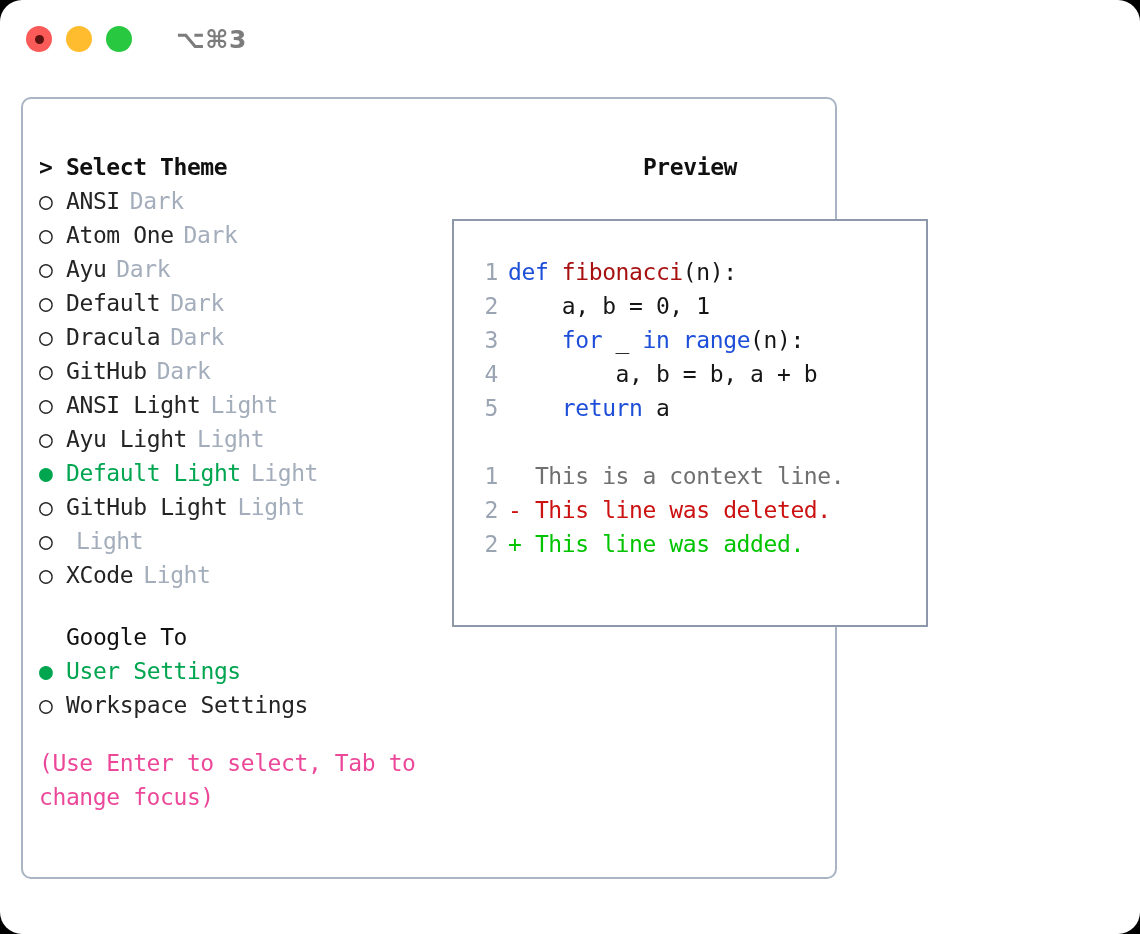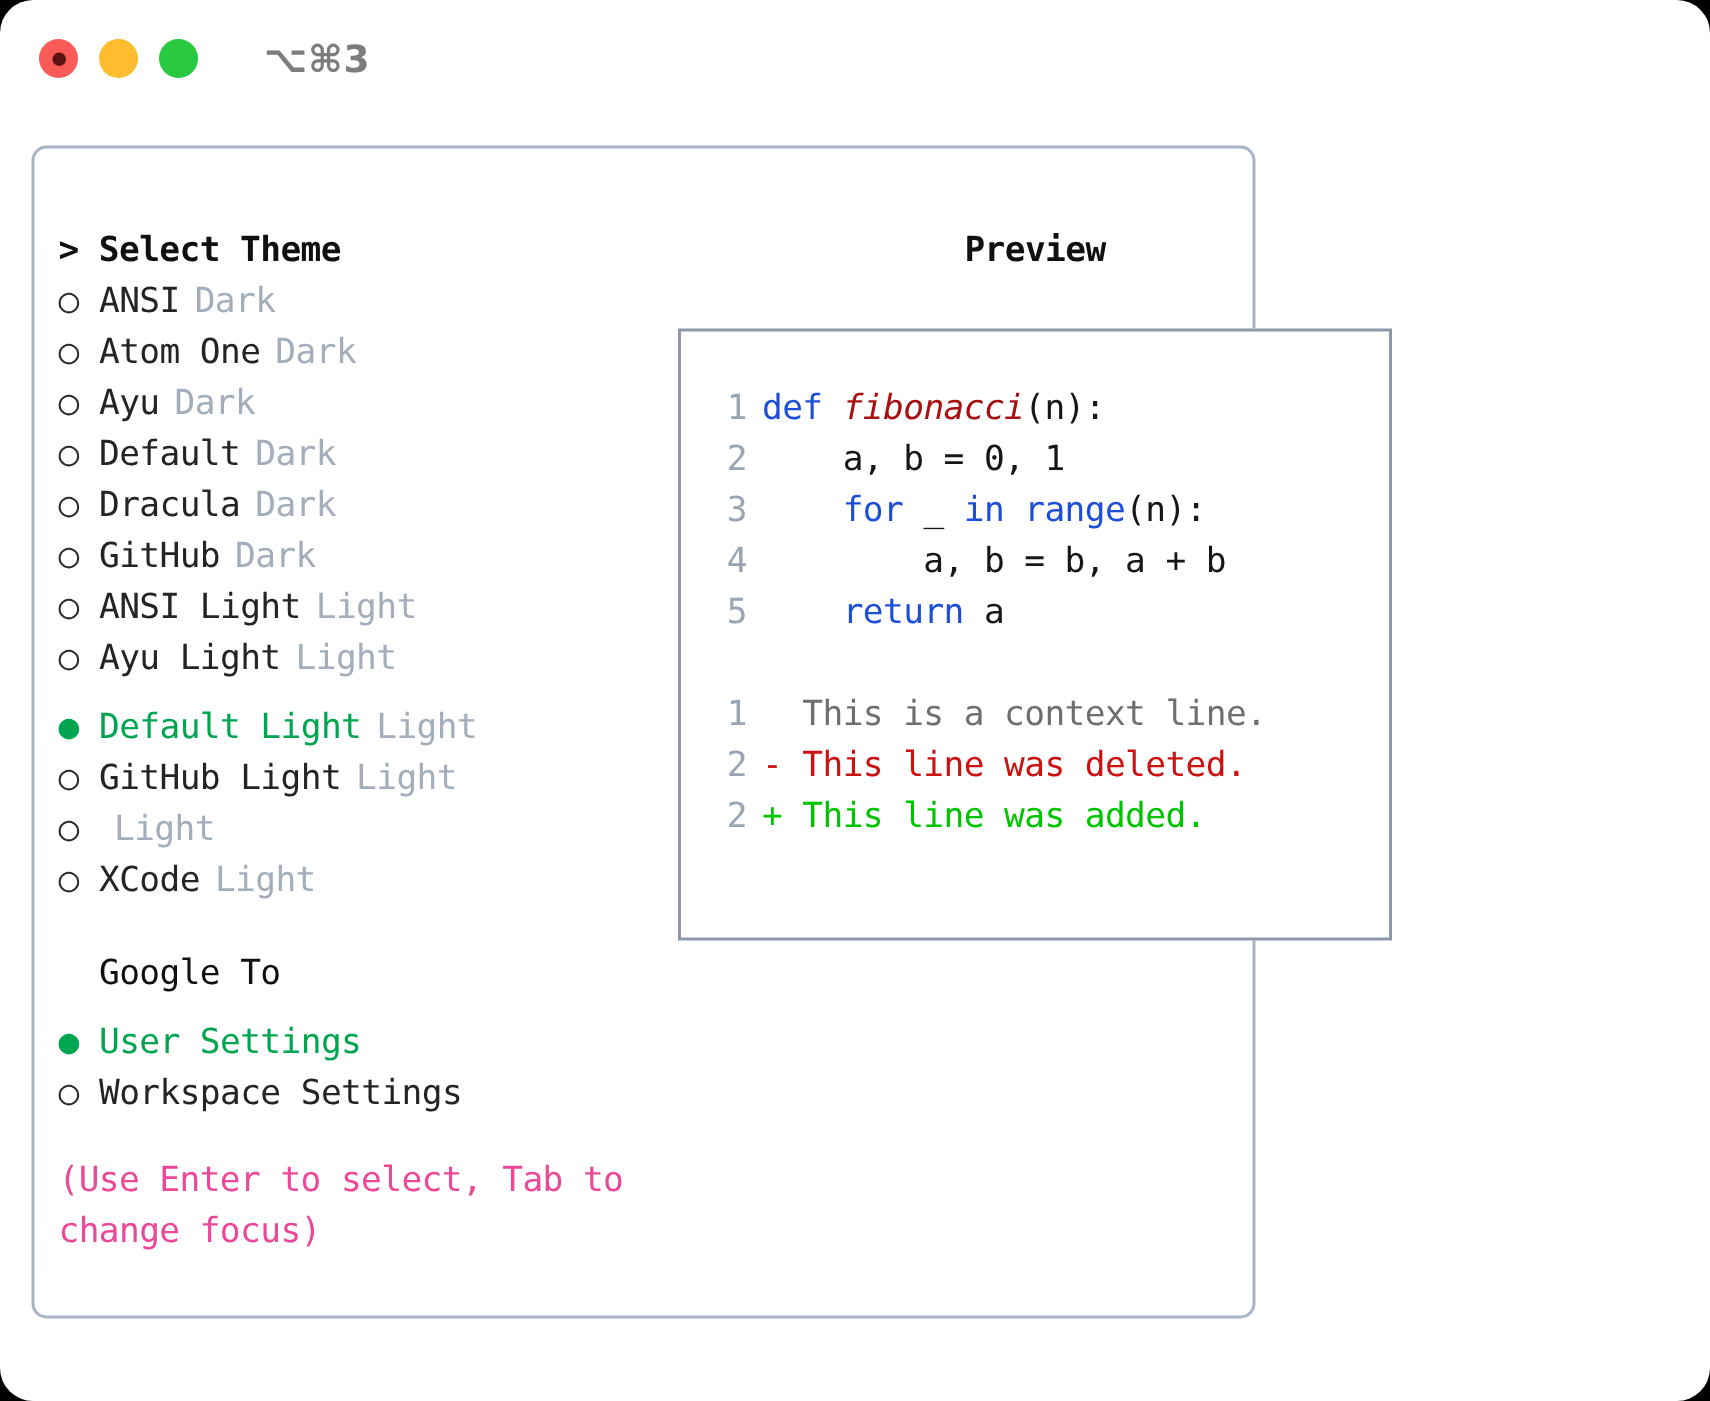--- a/index.html
+++ b/index.html
@@ -125,21 +125,21 @@
     white-space: pre;
     color: #242424;
   }
   .theme-row .marker {
     display: inline-block;
     width: 27px;
     flex: 0 0 27px;
     color: #2b2b2b;
   }
   .theme-row.selected .marker { color: #00a550; }
-  .theme-row.selected .nm     { color: #00a550; margin-top: 12px; }
+  .theme-row.selected .nm     { color: #00a550; }
   .theme-row .nm { color: #242424; }
   .theme-row .tag {
     color: #a3adbb;
     margin-left: 10px;
   }
 
   .spacer-20 { height: 24px; }
   .spacer-28 { height: 28px; }
 
   .hint {
@@ -181,21 +181,21 @@
   .code-line { display: flex; align-items: baseline; white-space: pre; }
   .ln {
     display: inline-block;
     width: 30px;
     flex: 0 0 30px;
     text-align: right;
     color: #9aa4b2;
     margin-right: 10px;
   }
   .tok-kw   { color: #1d4ed8; }
-  .tok-fn   { color: #a81010; font-style: italic; }
+  .tok-fn   { color: #a81010; }
   .tok-txt  { color: #161616; }
   .tok-ctx  { color: #6f6f6f; }
   .tok-del  { color: #cc1111; }
   .tok-add  { color: #00c400; }
   .blank-line { height: 34px; }
 </style>
 </head>
 <body>
 
 <div class="page">

